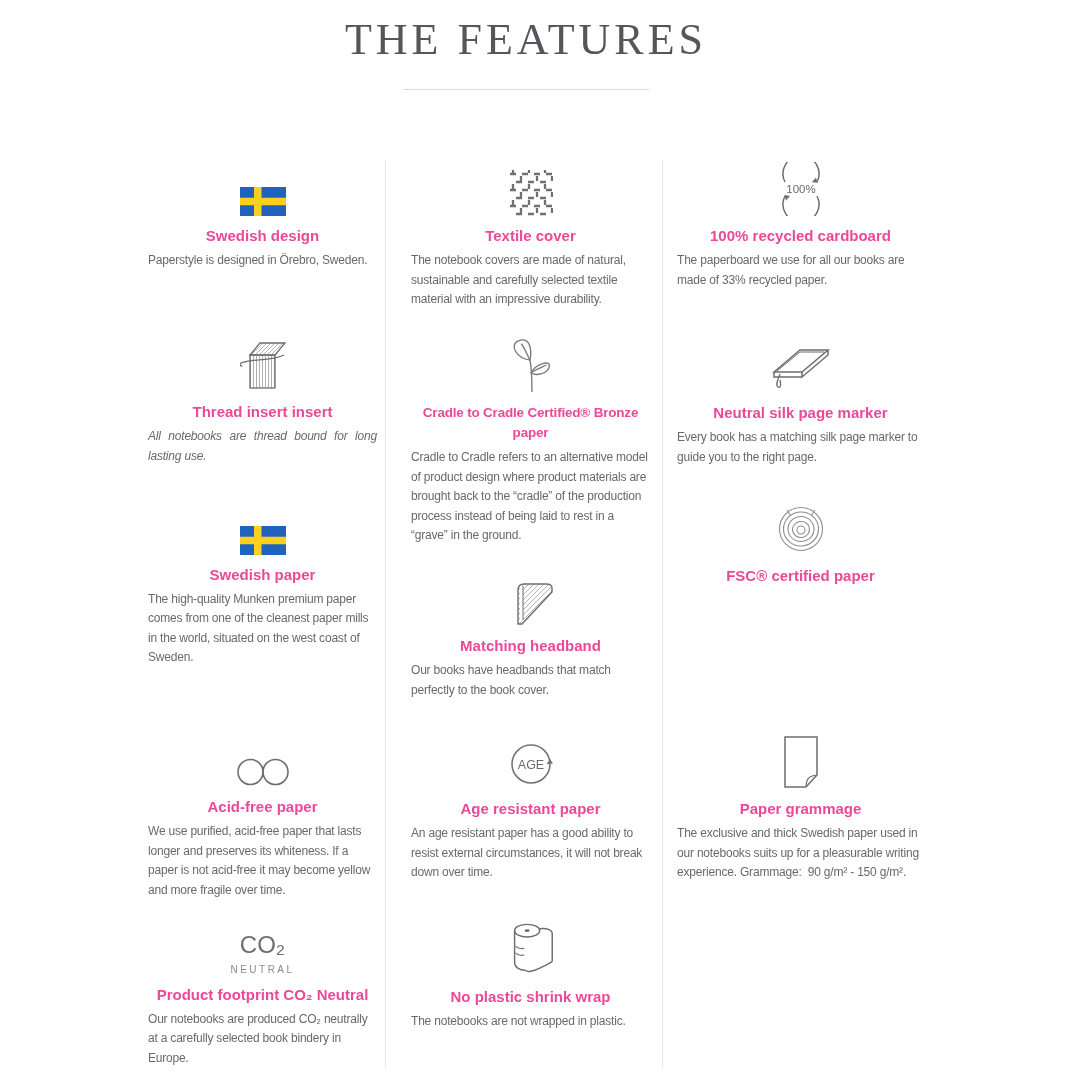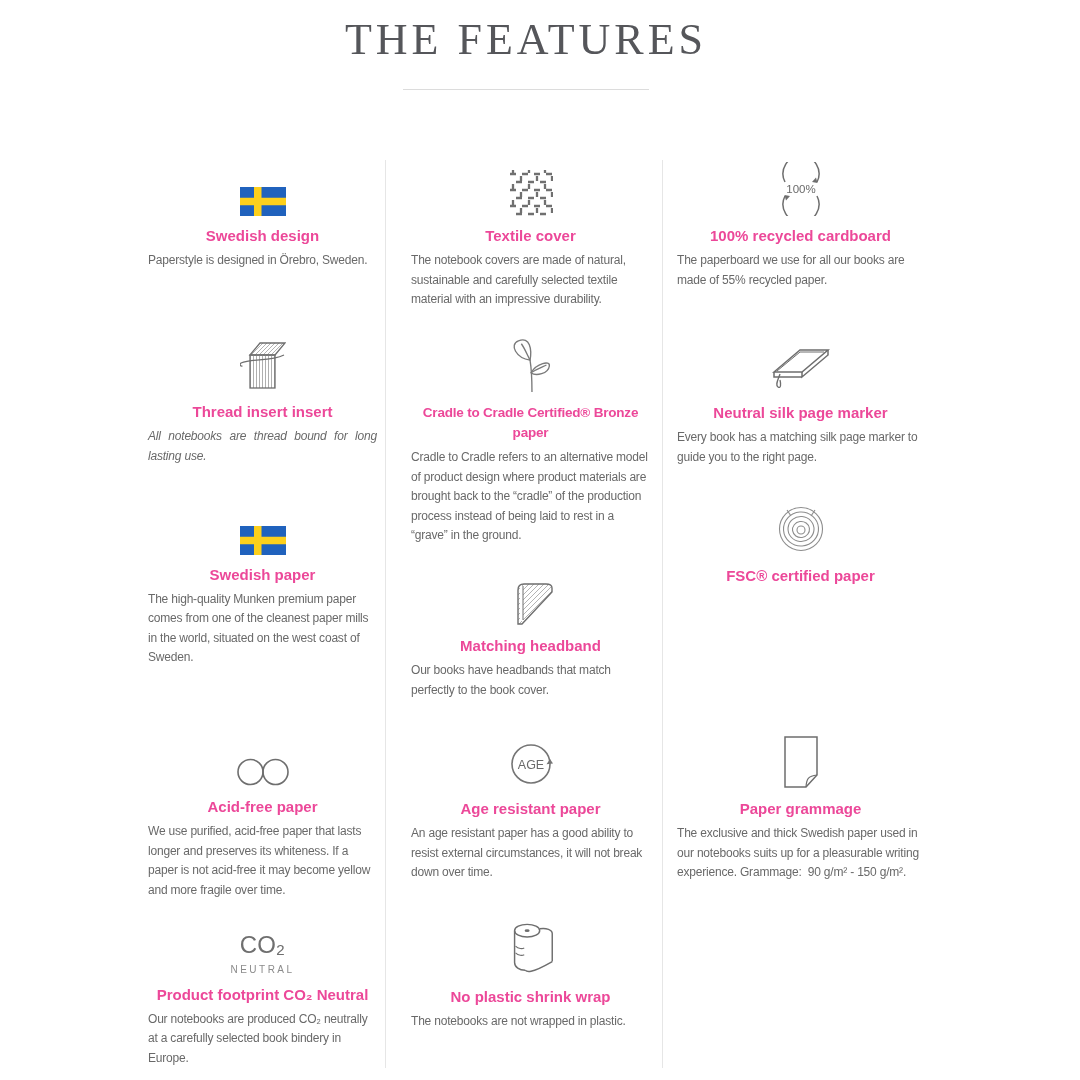--- a/index.html
+++ b/index.html
@@ -212,21 +212,21 @@
         <div class="icon-box">
           <svg width="54" height="54" viewBox="0 0 54 54" fill="none" stroke="#6e6e6e" stroke-width="1.5">
             <path d="M43 20 A18 18 0 1 0 11 20"></path>
             <path d="M11 34 A18 18 0 1 0 43 34"></path>
             <path d="M43.5 21 l-5.5,-1 l4,-4.5 z" fill="#6e6e6e" stroke="none"></path>
             <path d="M10.5 33 l5.5,1 l-4,4.5 z" fill="#6e6e6e" stroke="none"></path>
             <text x="27" y="31" font-size="11.5" text-anchor="middle" fill="#6a6a6a" stroke="none">100%</text>
           </svg>
         </div>
         <div class="cell-title">100% recycled cardboard</div>
-        <div class="cell-text">The paperboard we use for all our books are made of 55% recycled paper.</div>
+        <div class="cell-text">The paperboard we use for all our books are made of 33% recycled paper.</div>
       </div>
 
       <div class="cell r2">
         <div class="icon-box">
           <svg width="66" height="50" viewBox="0 0 66 50" fill="none" stroke="#6e6e6e" stroke-width="1.5">
             <polygon points="6,29 32,7 60,7 34,29"></polygon>
             <path d="M60,7 L60,12 L34,34 L34,29"></path>
             <path d="M6,29 L6,34 L34,34"></path>
             <path d="M9,28 L32,9 L56,9" stroke-width="1"></path>
             <path d="M12,31 C10,37 7,42 10,44 C13,46 13,41 12,37" stroke-width="1.3"></path>

